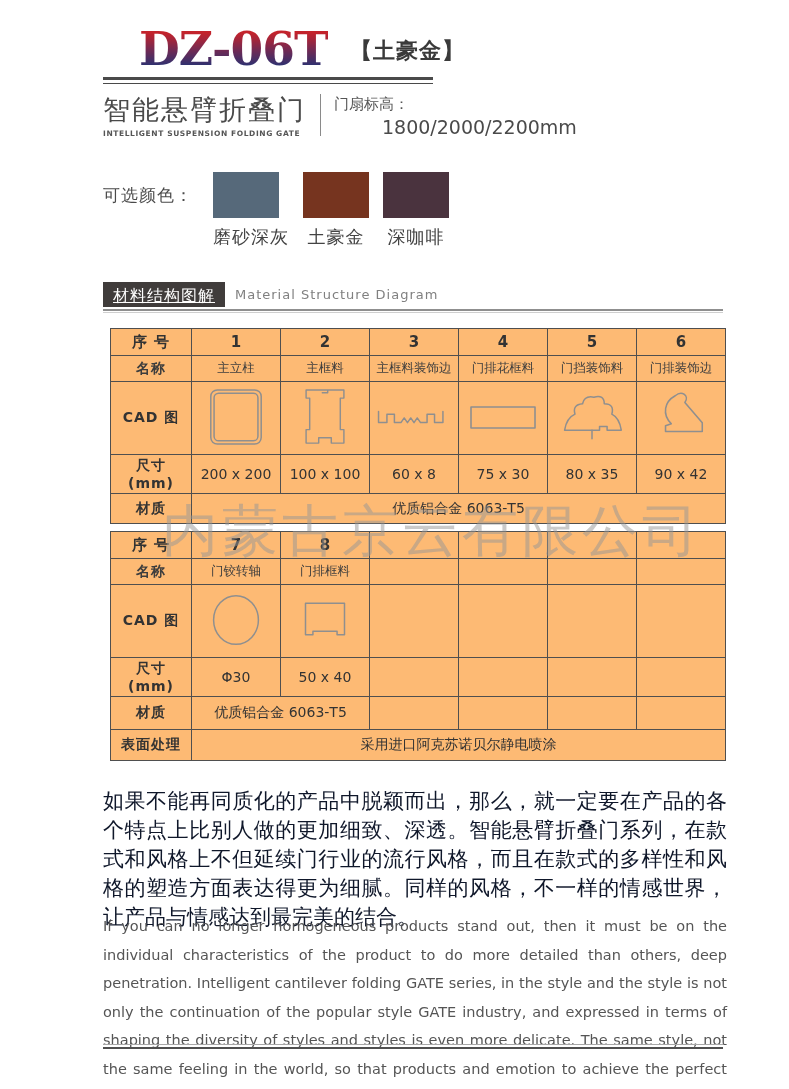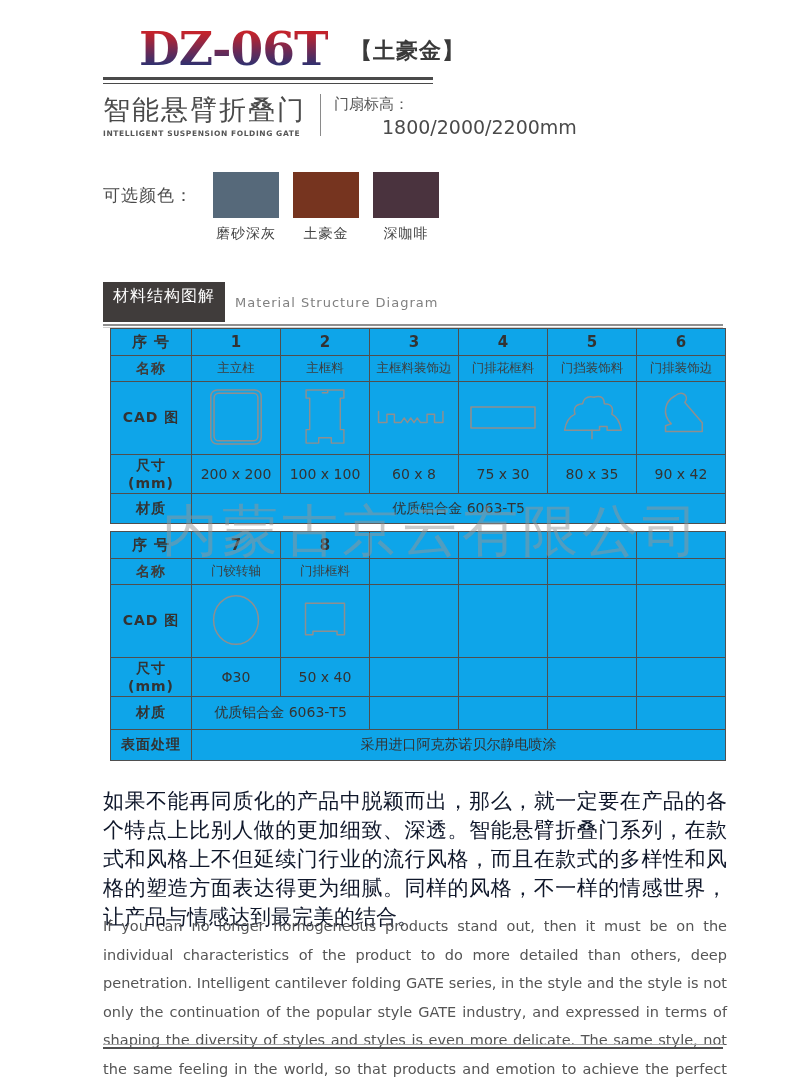--- a/index.html
+++ b/index.html
@@ -27,32 +27,32 @@
   .height-blk { padding-left:13px; display:flex; flex-direction:column; justify-content:flex-end; }
   .height-label { font-size:15px; color:#555; }
   .height-value { font-size:19px; color:#4a4a4a; margin-top:2px;margin-left:48px; }
 
   
   .colors { position:absolute; left:103px; top:172px; display:flex; }
   .colors-label { font-size:17px; color:#4a4a4a; margin-top:12px; letter-spacing:1px; }
   .swatches { display:flex; margin-left:6px; }
   .swatch-item { margin-left:14px; text-align:center; }
   .swatch { width:66px; height:46px; }
-  .swatch-name { font-size:14px; color:#444; margin-top:7px; letter-spacing:1px; }
+  .swatch-name { font-size:18px; color:#444; margin-top:7px; letter-spacing:1px; }
 
   
   .sect { position:absolute; left:103px; top:282px; width:620px; }
   .sect-line1 { display:flex; align-items:center; }
-  .sect-badge { background:#403c3b; color:#fff; font-size:16px; letter-spacing:1px; padding:4px 10px 15px; }
+  .sect-badge { background:#403c3b; color:#fff; font-size:16px; letter-spacing:1px; padding:4px 10px 0;text-decoration:underline; }
   .sect-en { font-size:13px; color:#808080; letter-spacing:1px; margin-left:10px; }
   .sect-rule { margin-top:2px; height:4px; border-top:2px solid #8f8f8f; border-bottom:1px solid #cfcfcf; }
 
   
   .tbl-wrap { position:absolute; left:110px; top:328px; width:615px; }
-  table { border-collapse:collapse; table-layout:fixed; width:615px; background:#0ea5e9; }
+  table { border-collapse:collapse; table-layout:fixed; width:615px; background:#fdba74; }
   table + table { margin-top:7px; }
   td { border:1px solid #4f4f4f; text-align:center; vertical-align:middle; font-size:14px; color:#333; padding:2px; overflow:hidden; }
   col.lab { width:81px; } col.c { width:89px; }
   td.lab { font-weight:bold; font-size:14px; color:#333; letter-spacing:1px; }
   tr.r-idx td { height:27px; font-weight:bold; font-size:15px; }
   tr.r-name td { height:26px; font-size:12.5px; color:#3d3d3d; font-weight:normal; letter-spacing:0; padding:2px 0; }
   tr.r-name td.lab { font-size:14px; font-weight:bold; letter-spacing:1px; }
   tr.r-cad td { height:73px; }
   tr.r-size td { height:27px; }
   tr.r-mat td { height:30px; }

